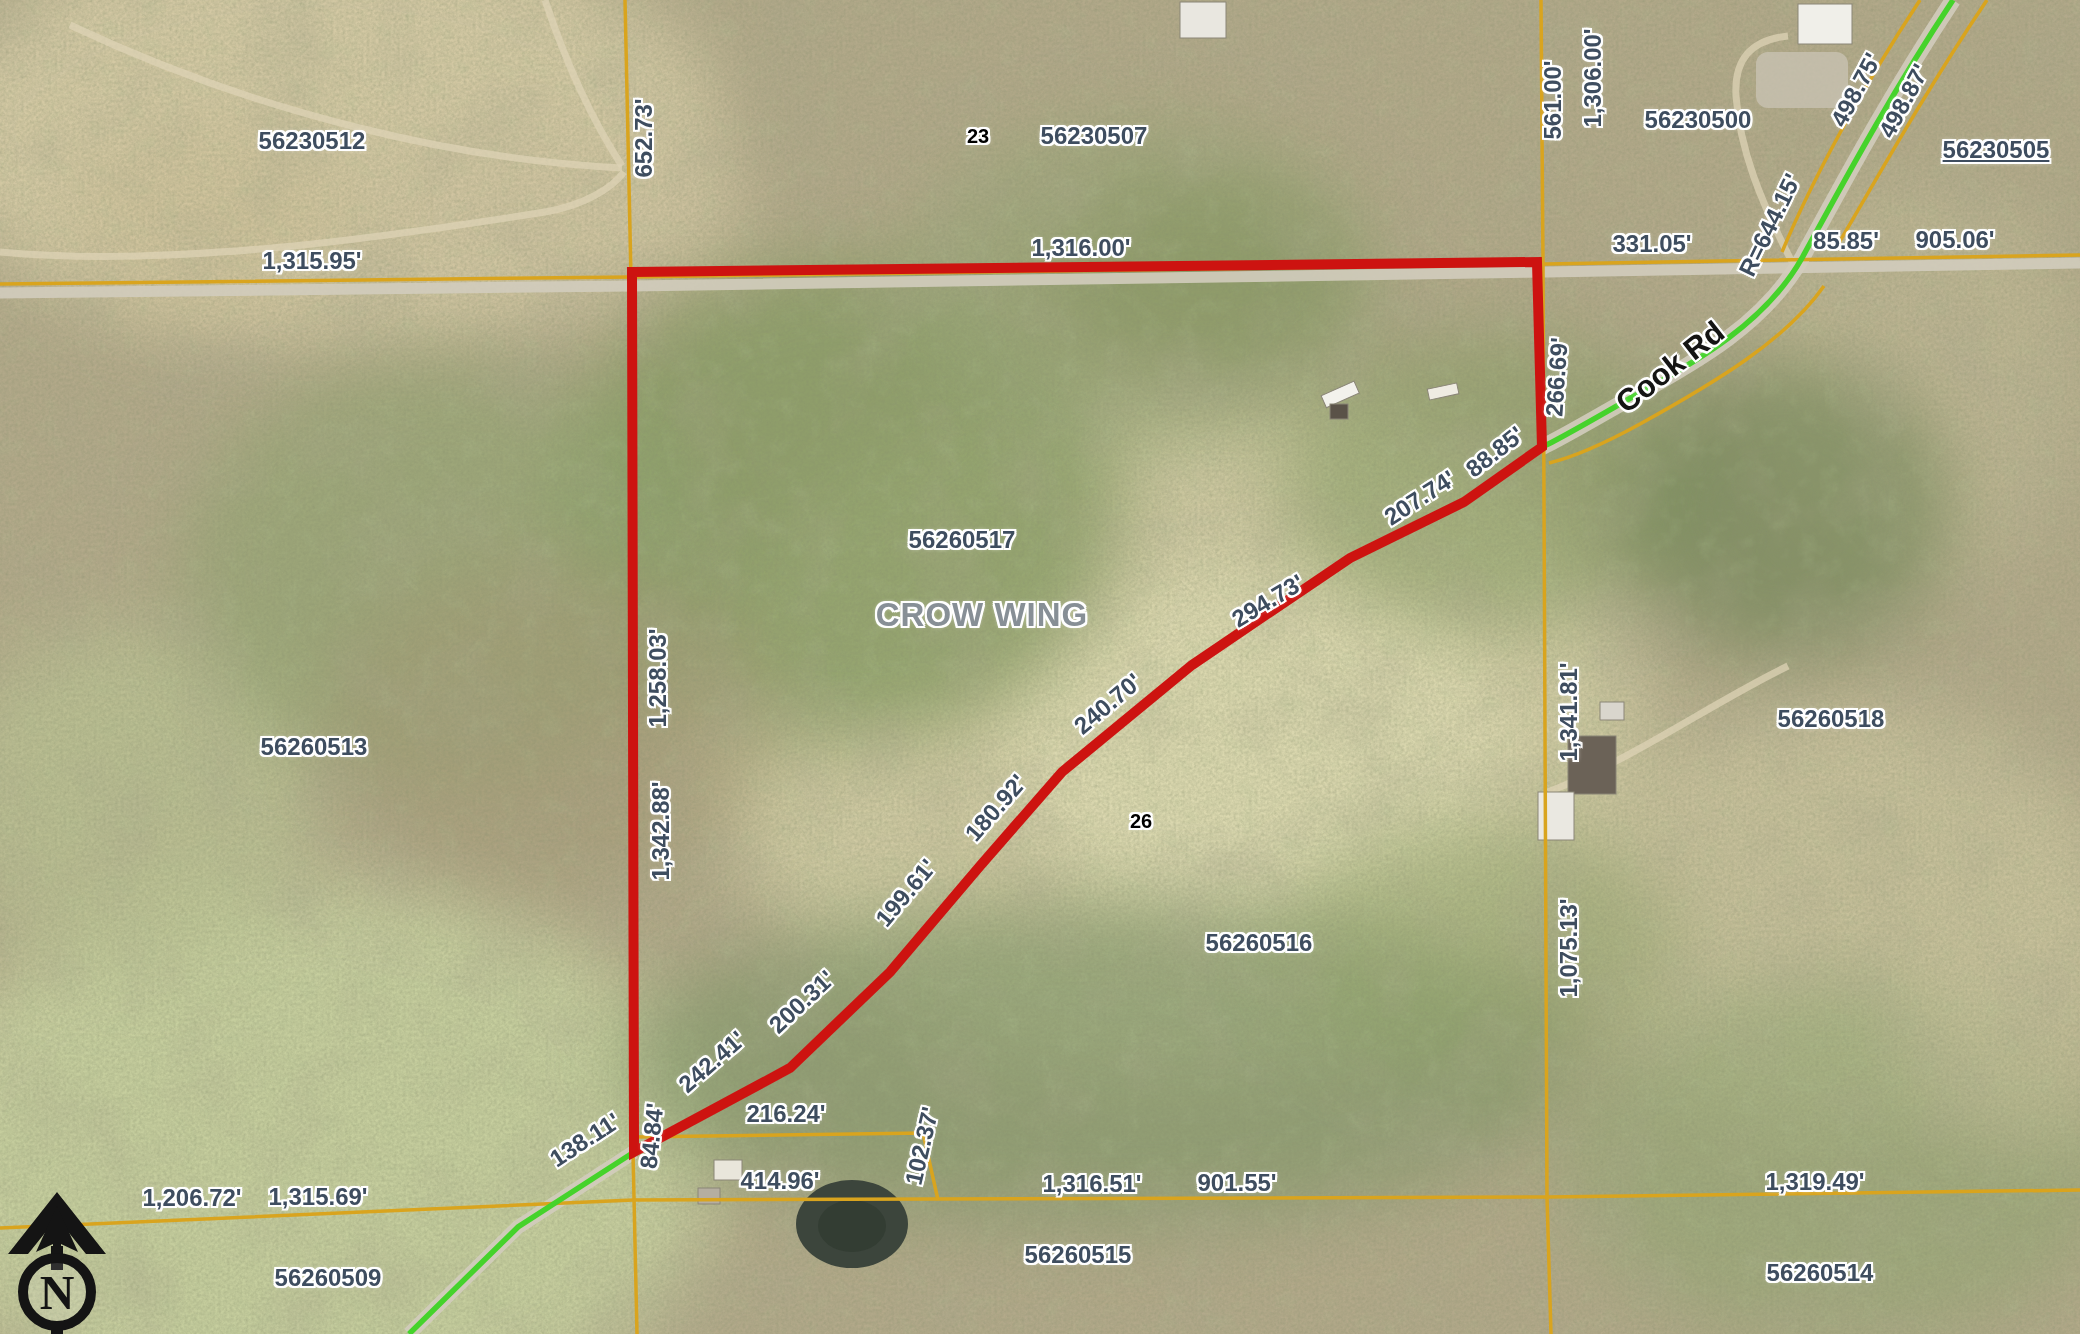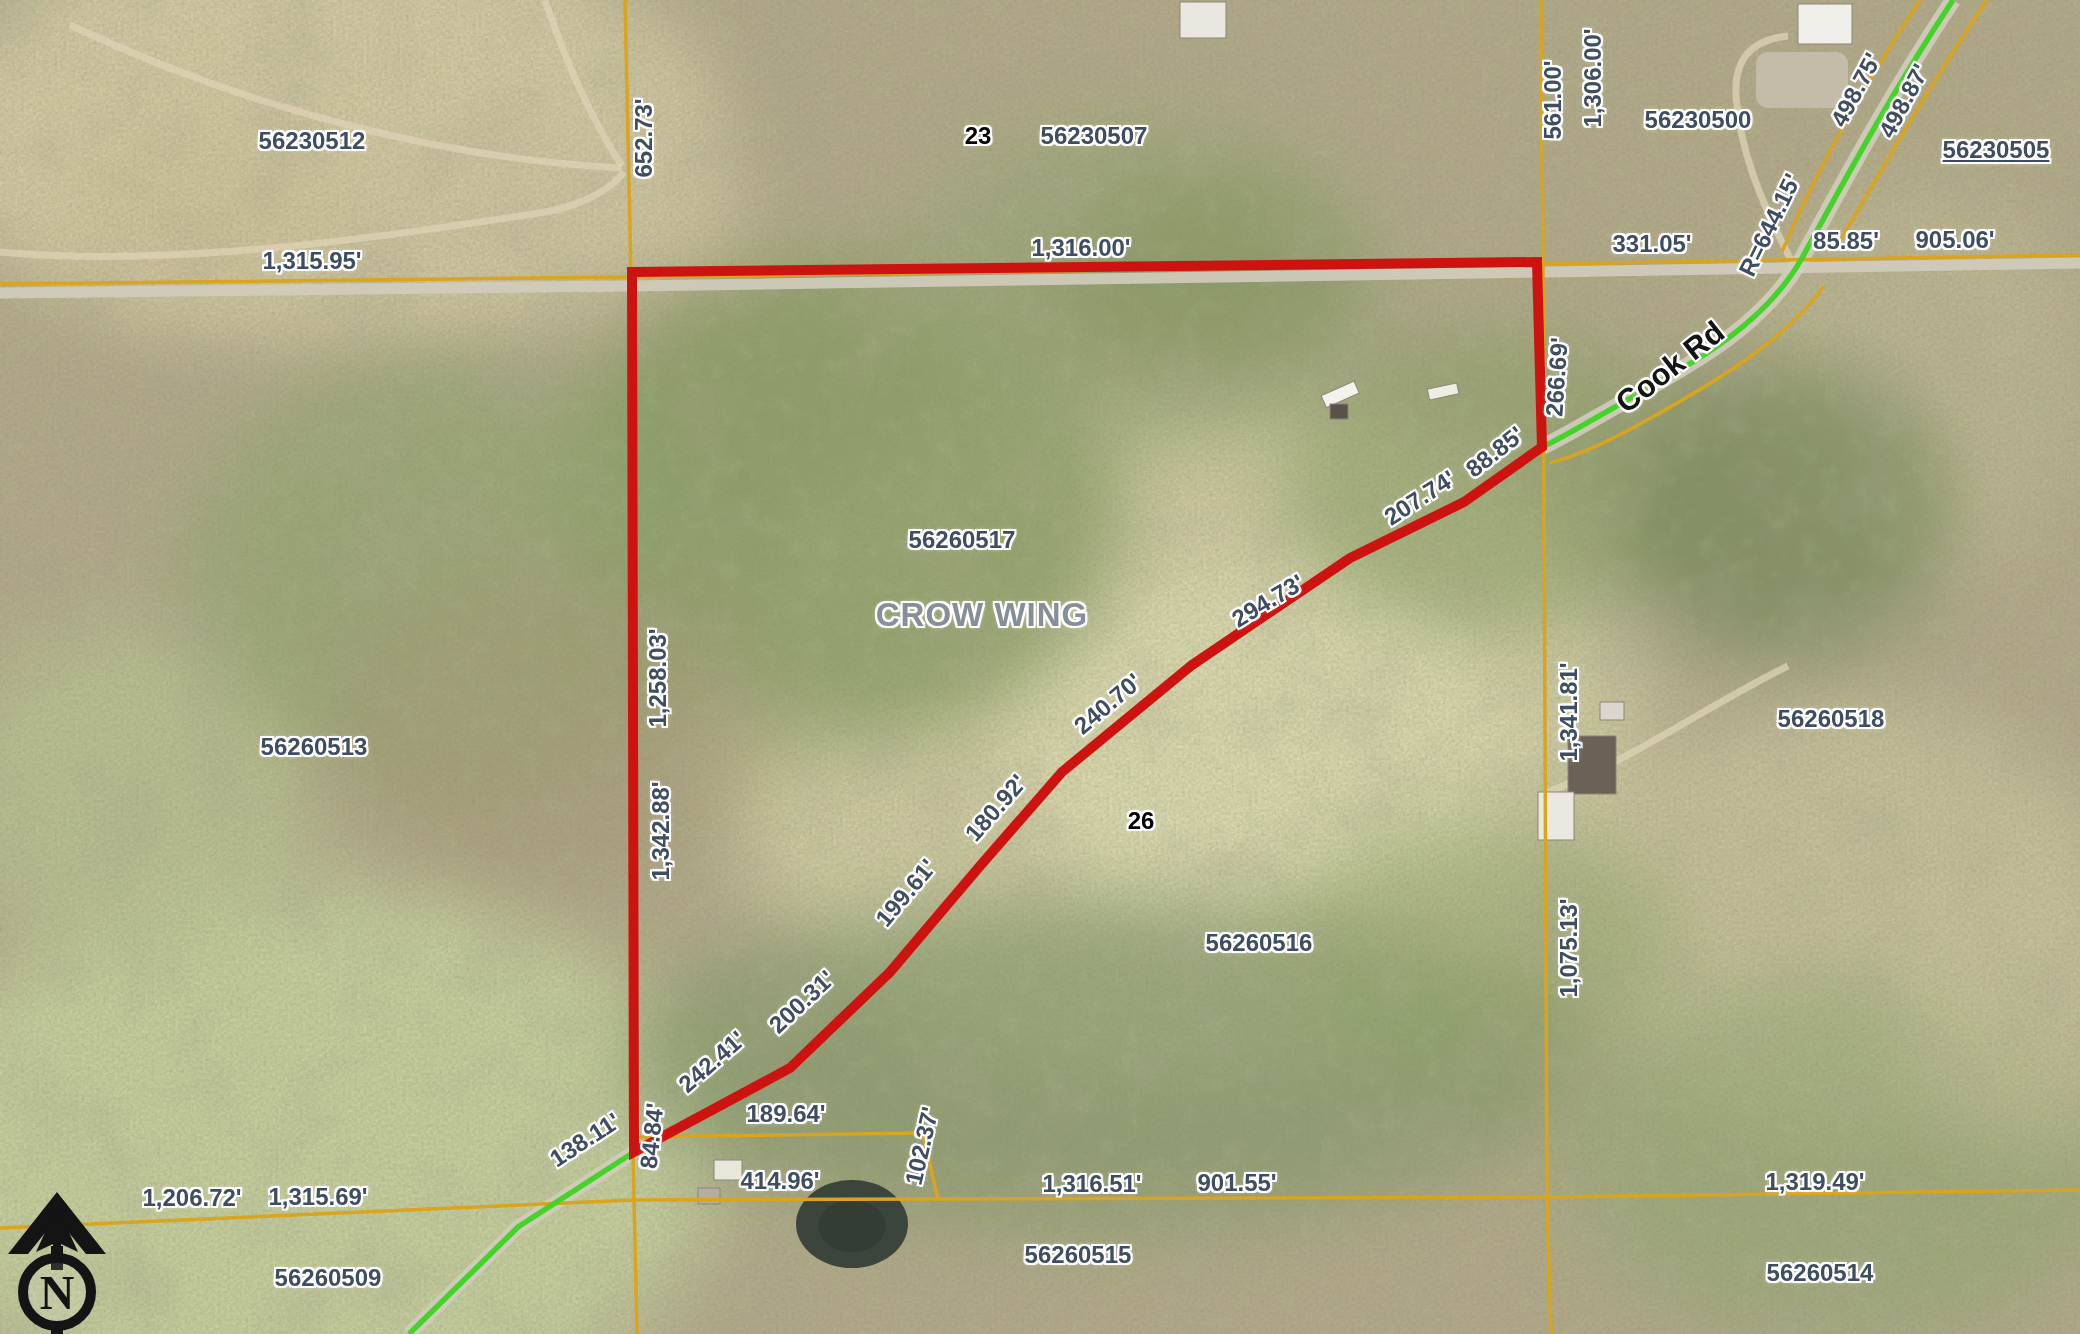--- a/index.html
+++ b/index.html
@@ -11,21 +11,21 @@
   .blob{position:absolute;border-radius:50%;filter:blur(36px);}
   .tex,.lines{position:absolute;left:0;top:0;pointer-events:none;}
   .labels{position:absolute;left:0;top:0;width:100%;height:100%;}
   .lb{
     position:absolute;white-space:nowrap;font-weight:bold;line-height:1;
     text-shadow:-2px -2px 0 #fff,2px -2px 0 #fff,-2px 2px 0 #fff,2px 2px 0 #fff,
                  0 -2px 0 #fff,0 2px 0 #fff,-2px 0 0 #fff,2px 0 0 #fff,0 0 5px #fff;
   }
   .dim{font-size:24px;color:var(--label-blue);}
   .parcel{font-size:24px;color:var(--label-blue);cursor:pointer;}
-  .section{font-size:24px;color:#000;font-weight:800;}
+  .section{font-size:20px;color:#000;font-weight:800;}
   .place{font-size:33px;color:#878f96;letter-spacing:1px;}
   .roadname{font-size:31px;color:#141414;}
   
   .trail{stroke:#ddd3b6;stroke-width:7;fill:none;opacity:.75;}
   .gravel{stroke:#d2ccbc;fill:none;}
   .yellow{stroke:var(--parcel-yellow);stroke-width:3.5;fill:none;}
   .green{stroke:var(--road-green);stroke-width:5.5;fill:none;}
   .red{stroke:var(--boundary-red);stroke-width:10;fill:none;stroke-linejoin:miter;}
   .bldg{stroke:#8a8577;stroke-width:1;}
 </style>
@@ -148,21 +148,21 @@
       <div class="lb dim" style="left: 996px; top: 808px; transform: translate(-50%, -50%) rotate(-49deg);">180.92'</div>
       <div class="lb dim" style="left: 906px; top: 893px; transform: translate(-50%, -50%) rotate(-50deg);">199.61'</div>
       <div class="lb dim" style="left: 802px; top: 1002px; transform: translate(-50%, -50%) rotate(-43deg);">200.31'</div>
       <div class="lb dim" style="left: 712px; top: 1062px; transform: translate(-50%, -50%) rotate(-41deg);">242.41'</div>
       <div class="lb dim" style="left: 585px; top: 1140px; transform: translate(-50%, -50%) rotate(-33deg);">138.11'</div>
       <div class="lb dim" style="left: 652px; top: 1136px; transform: translate(-50%, -50%) rotate(-84deg);">84.84'</div>
       <div class="lb dim" style="left: 658px; top: 678px; transform: translate(-50%, -50%) rotate(-90deg);">1,258.03'</div>
       <div class="lb dim" style="left: 661px; top: 831px; transform: translate(-50%, -50%) rotate(-90deg);">1,342.88'</div>
       <div class="lb dim" style="left: 1569px; top: 712px; transform: translate(-50%, -50%) rotate(-90deg);">1,341.81'</div>
       <div class="lb dim" style="left: 1569px; top: 948px; transform: translate(-50%, -50%) rotate(-90deg);">1,075.13'</div>
-      <div class="lb dim" style="left: 786px; top: 1114px; transform: translate(-50%, -50%) rotate(0deg);">189.64'</div>
+      <div class="lb dim" style="left: 786px; top: 1114px; transform: translate(-50%, -50%) rotate(0deg);">216.24'</div>
       <div class="lb dim" style="left: 780px; top: 1181px; transform: translate(-50%, -50%) rotate(0deg);">414.96'</div>
       <div class="lb dim" style="left: 922px; top: 1146px; transform: translate(-50%, -50%) rotate(-77deg);">102.37'</div>
       <div class="lb dim" style="left: 1092px; top: 1184px; transform: translate(-50%, -50%) rotate(0deg);">1,316.51'</div>
       <div class="lb dim" style="left: 1237px; top: 1183px; transform: translate(-50%, -50%) rotate(0deg);">901.55'</div>
       <div class="lb dim" style="left: 1815px; top: 1182px; transform: translate(-50%, -50%) rotate(0deg);">1,319.49'</div>
       <div class="lb dim" style="left: 192px; top: 1198px; transform: translate(-50%, -50%) rotate(0deg);">1,206.72'</div>
       <div class="lb dim" style="left: 318px; top: 1197px; transform: translate(-50%, -50%) rotate(0deg);">1,315.69'</div>
       <div class="lb parcel" style="left: 312px; top: 141px; transform: translate(-50%, -50%) rotate(0deg);">56230512</div>
       <div class="lb parcel" style="left: 1076px; top: 136px; transform: translate(-50%, -50%) rotate(0deg); padding-left: 36px;">56230507</div>
       <div class="lb parcel" style="left: 1698px; top: 120px; transform: translate(-50%, -50%) rotate(0deg);">56230500</div>

